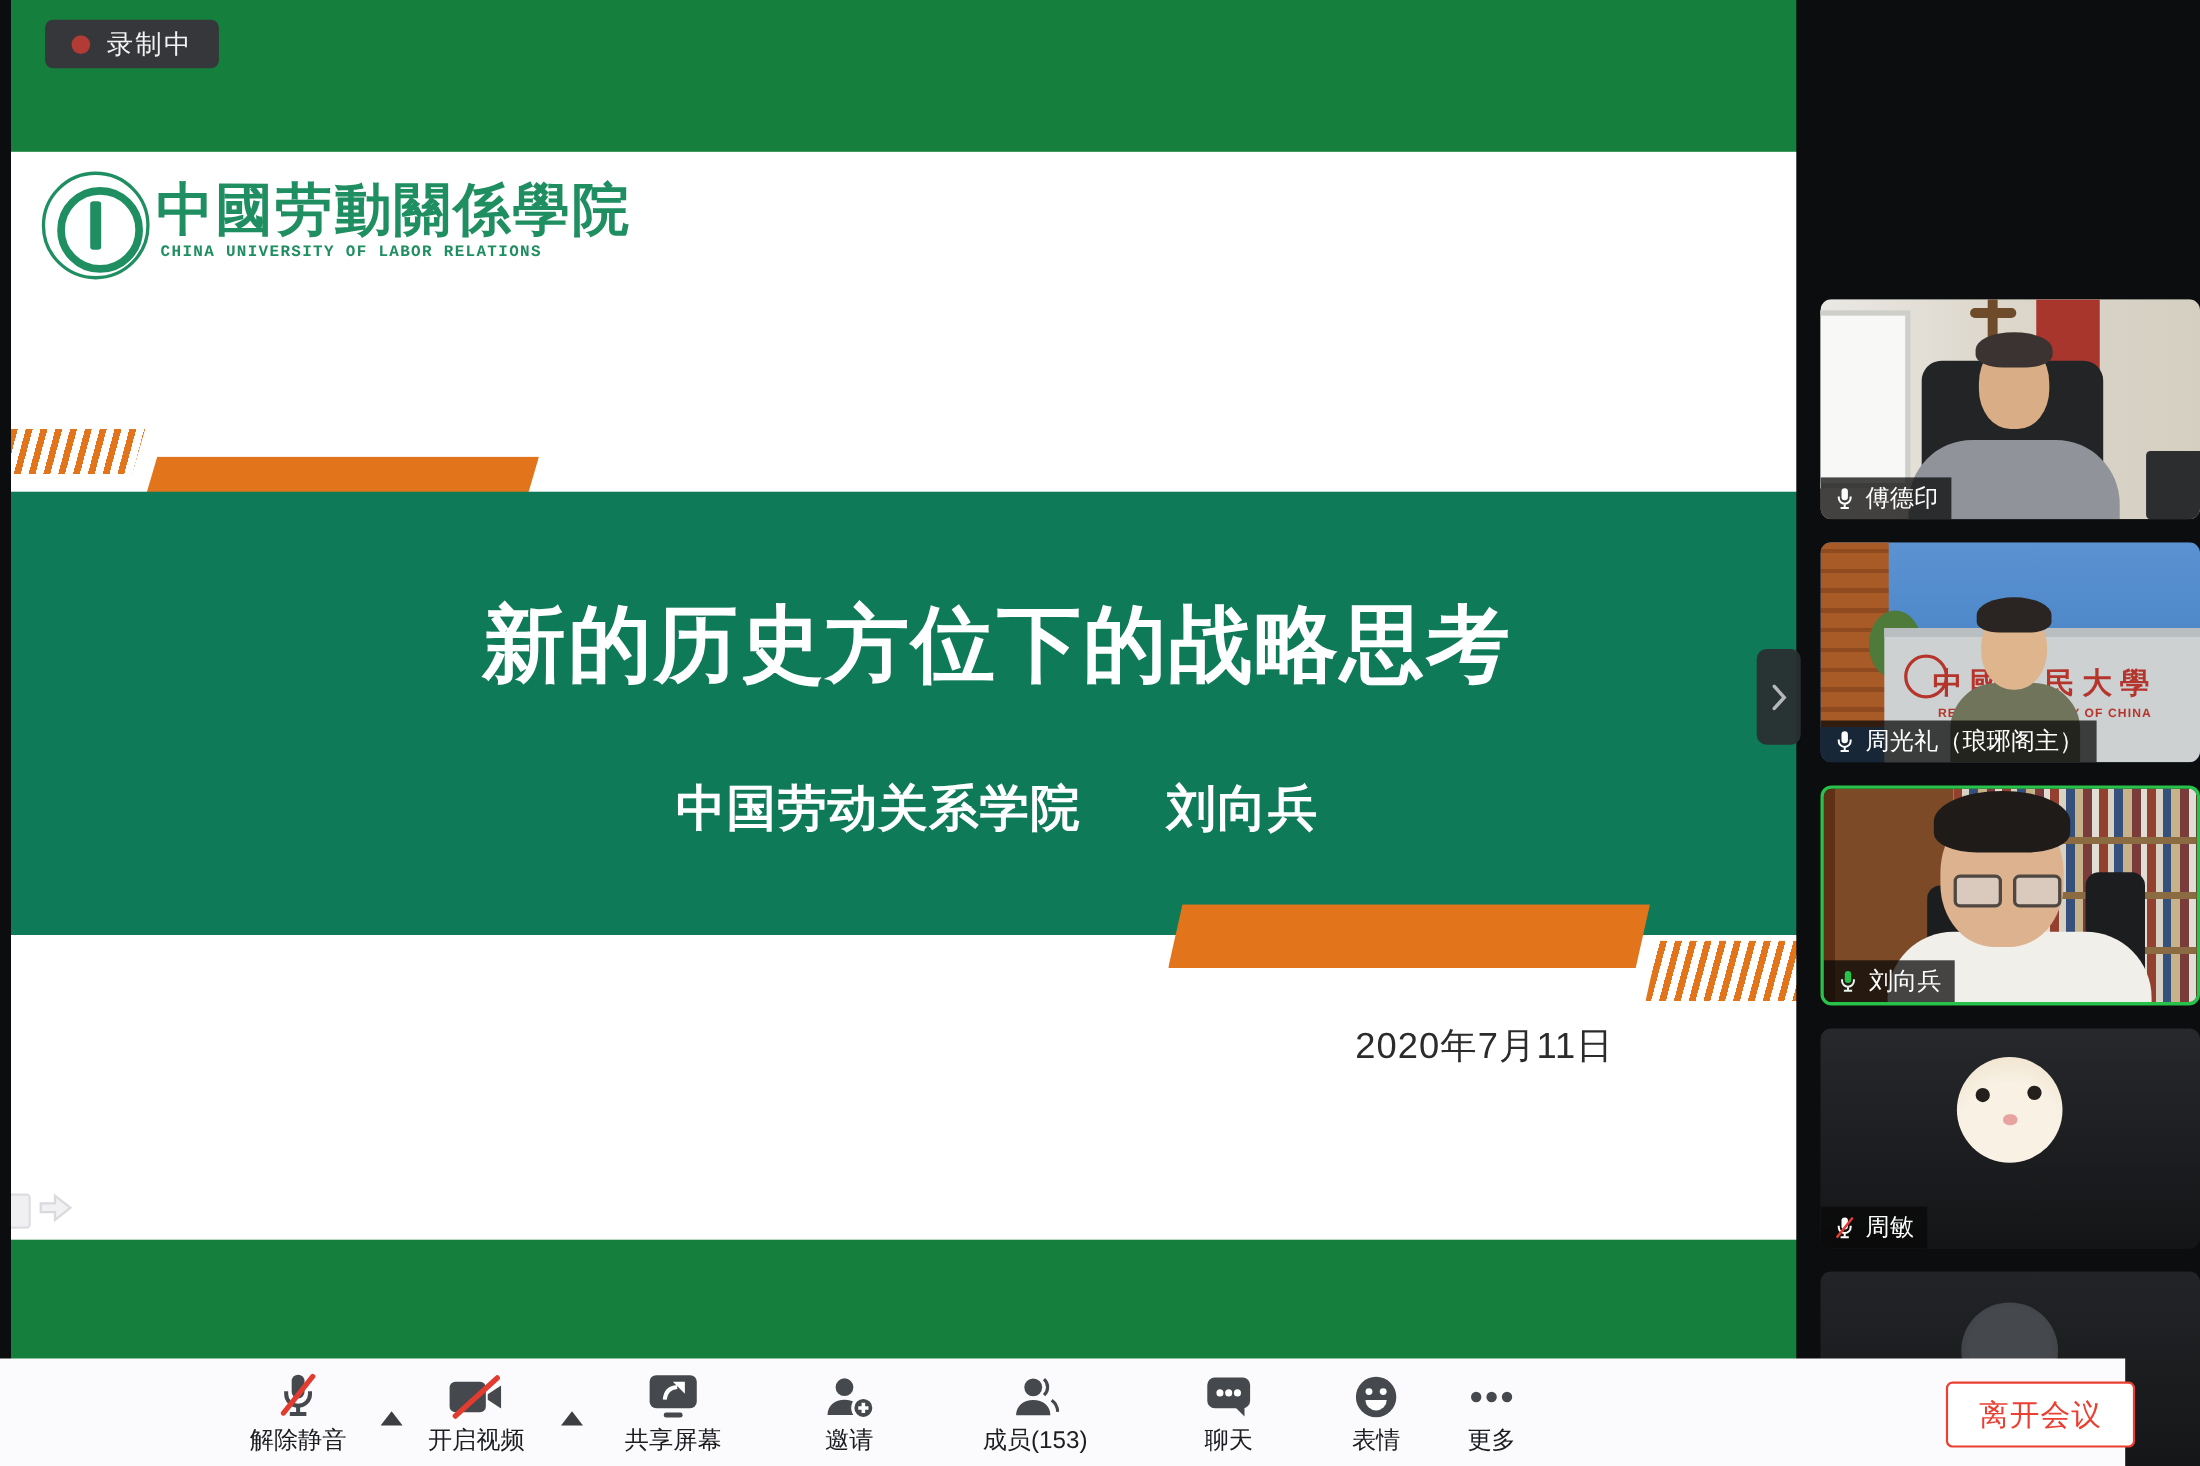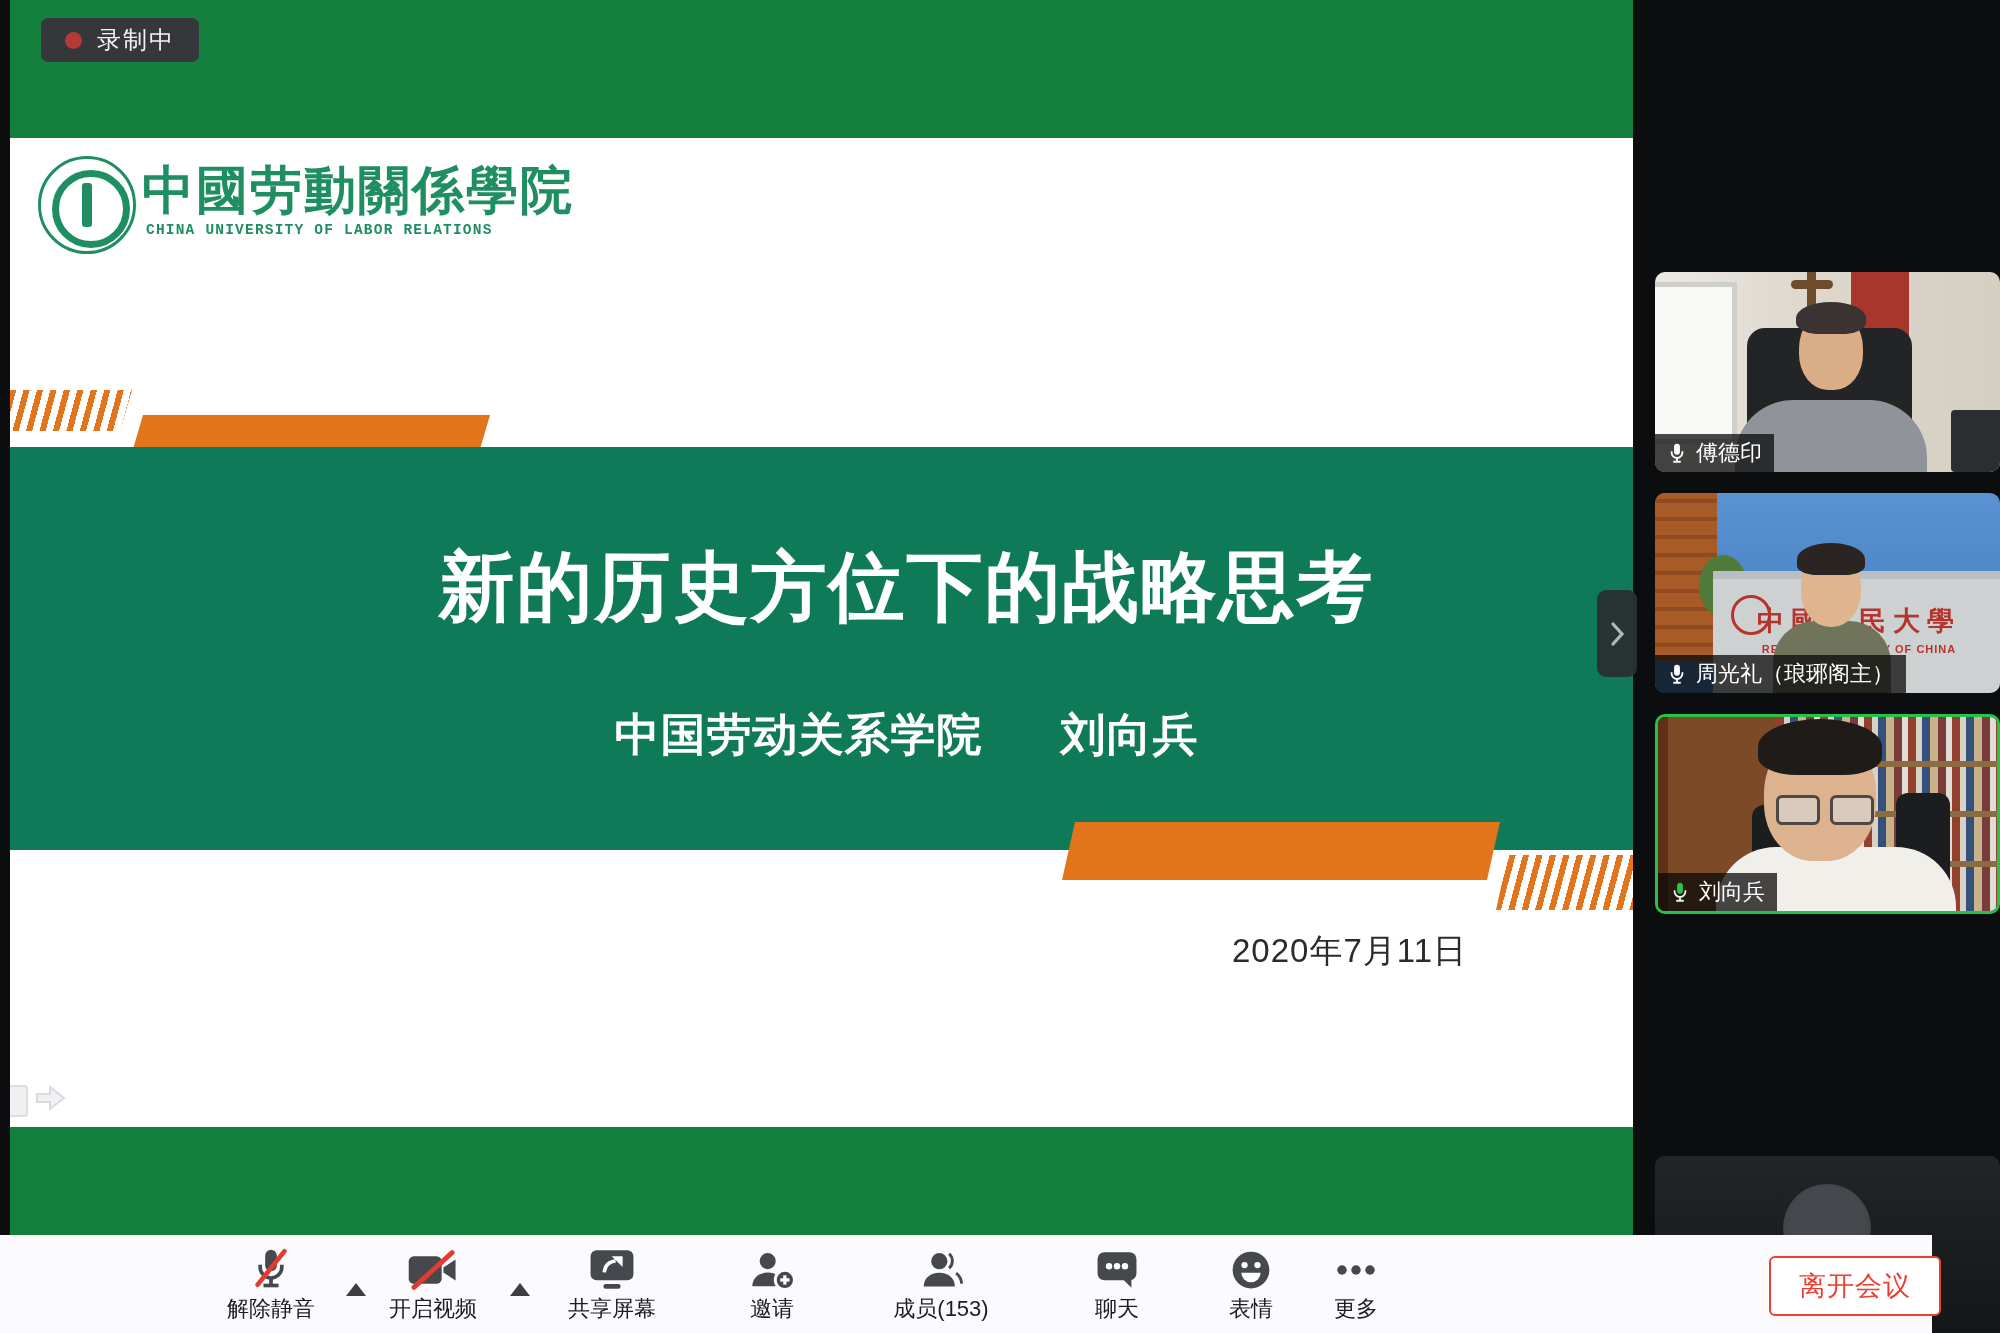--- a/index.html
+++ b/index.html
@@ -243,20 +243,38 @@
         <svg width="20" height="24" viewBox="0 0 24 26">
           <rect x="8.5" y="2" width="7" height="13" rx="3.5" fill="#27c24a"></rect>
           <path d="M5.5 11v1.5a6.5 6.5 0 0 0 13 0V11" fill="none" stroke="#e8f5ec" stroke-width="2.2"></path>
           <line x1="12" y1="19.5" x2="12" y2="23" stroke="#e8f5ec" stroke-width="2.2"></line>
           <line x1="7.5" y1="23.5" x2="16.5" y2="23.5" stroke="#e8f5ec" stroke-width="2.2"></line>
         </svg>
         <span>刘向兵</span>
       </div>
     </div>
 
+    <div class="tile" style="top:935px;">
+      <div class="t5-bg"></div>
+      <div class="t5-cat">
+        <div class="t5-eye" style="left:17px;top:28px;"></div>
+        <div class="t5-eye" style="left:64px;top:26px;"></div>
+        <div class="t5-nose"></div>
+      </div>
+      <div class="namebar">
+        <svg width="20" height="24" viewBox="0 0 24 26">
+          <rect x="8.5" y="2" width="7" height="13" rx="3.5" fill="#ffffff"></rect>
+          <path d="M5.5 11v1.5a6.5 6.5 0 0 0 13 0V11" fill="none" stroke="#ffffff" stroke-width="2.2"></path>
+          <line x1="12" y1="19.5" x2="12" y2="23" stroke="#ffffff" stroke-width="2.2"></line>
+          <line x1="7.5" y1="23.5" x2="16.5" y2="23.5" stroke="#ffffff" stroke-width="2.2"></line>
+          <line x1="4" y1="23" x2="20" y2="3" stroke="#e23b30" stroke-width="2.8" stroke-linecap="round"></line>
+        </svg>
+        <span>周敏</span>
+      </div>
+    </div>
 
     <div class="tile" style="top:1156px;">
       <div class="t6-bg"></div>
       <div class="t6-avatar"></div>
     </div>
   </div>
 
   <div class="abs toolbar">
 
     <div class="tb" style="left:271px;">

